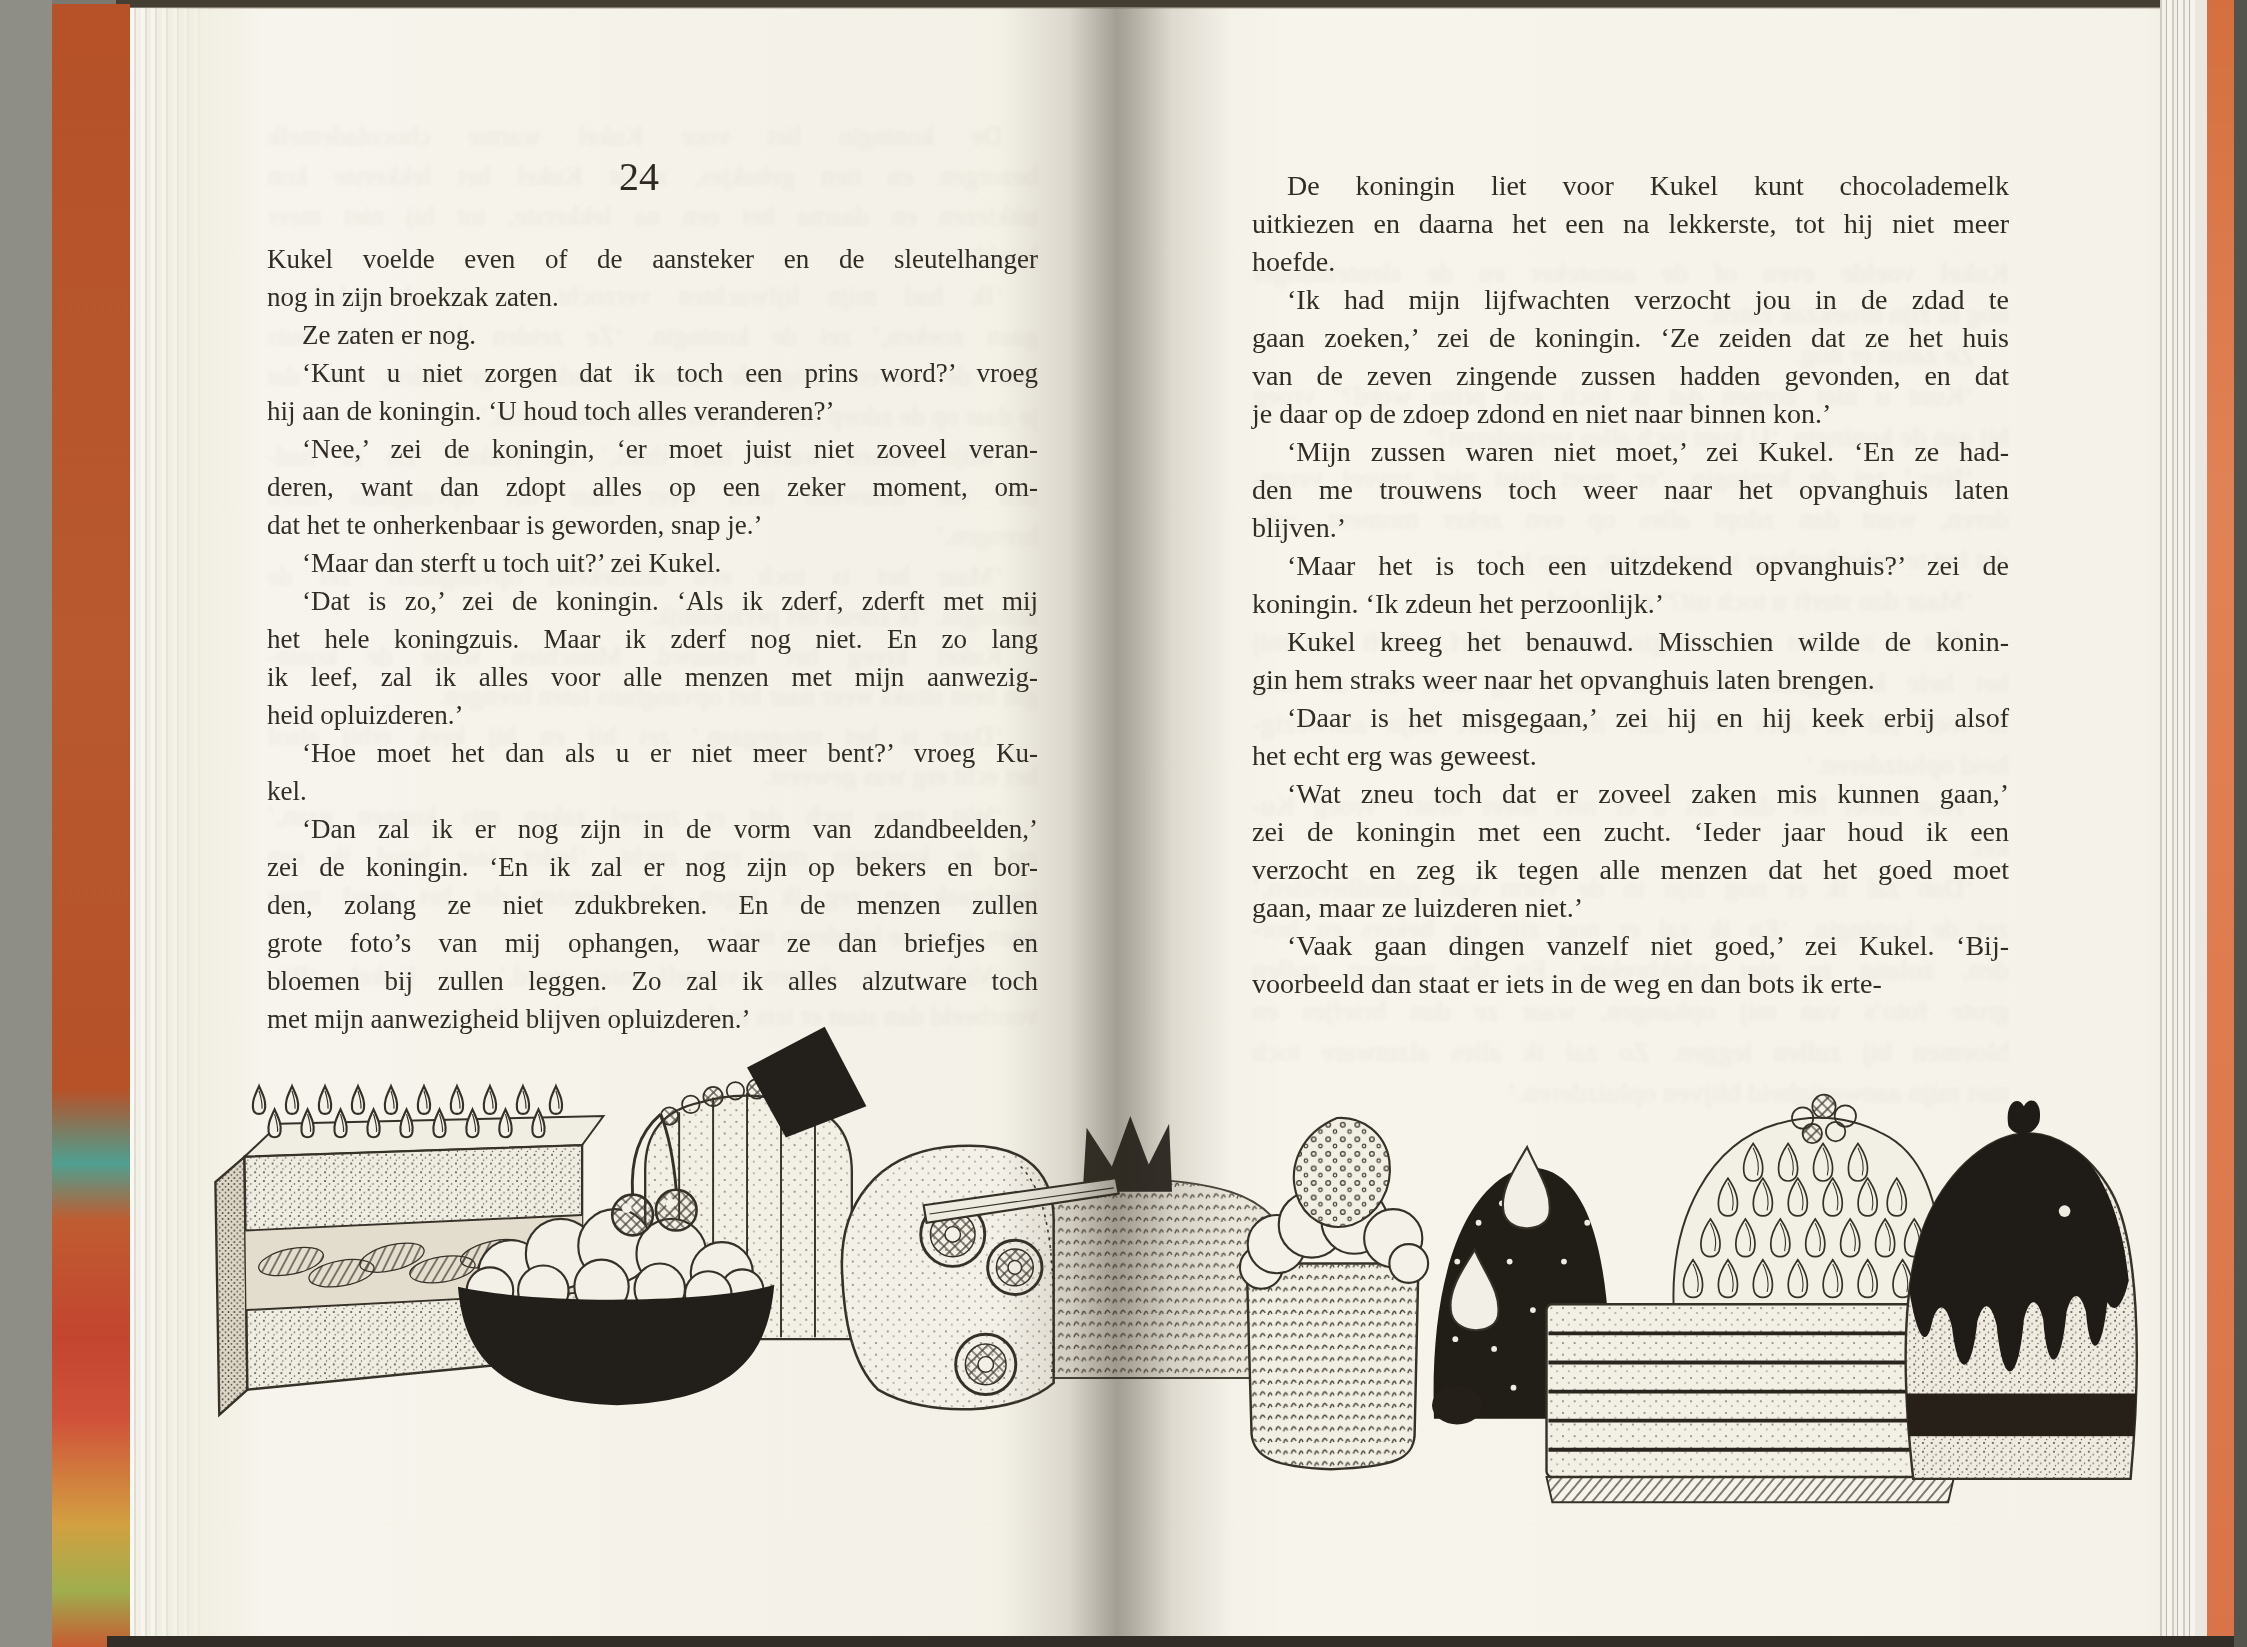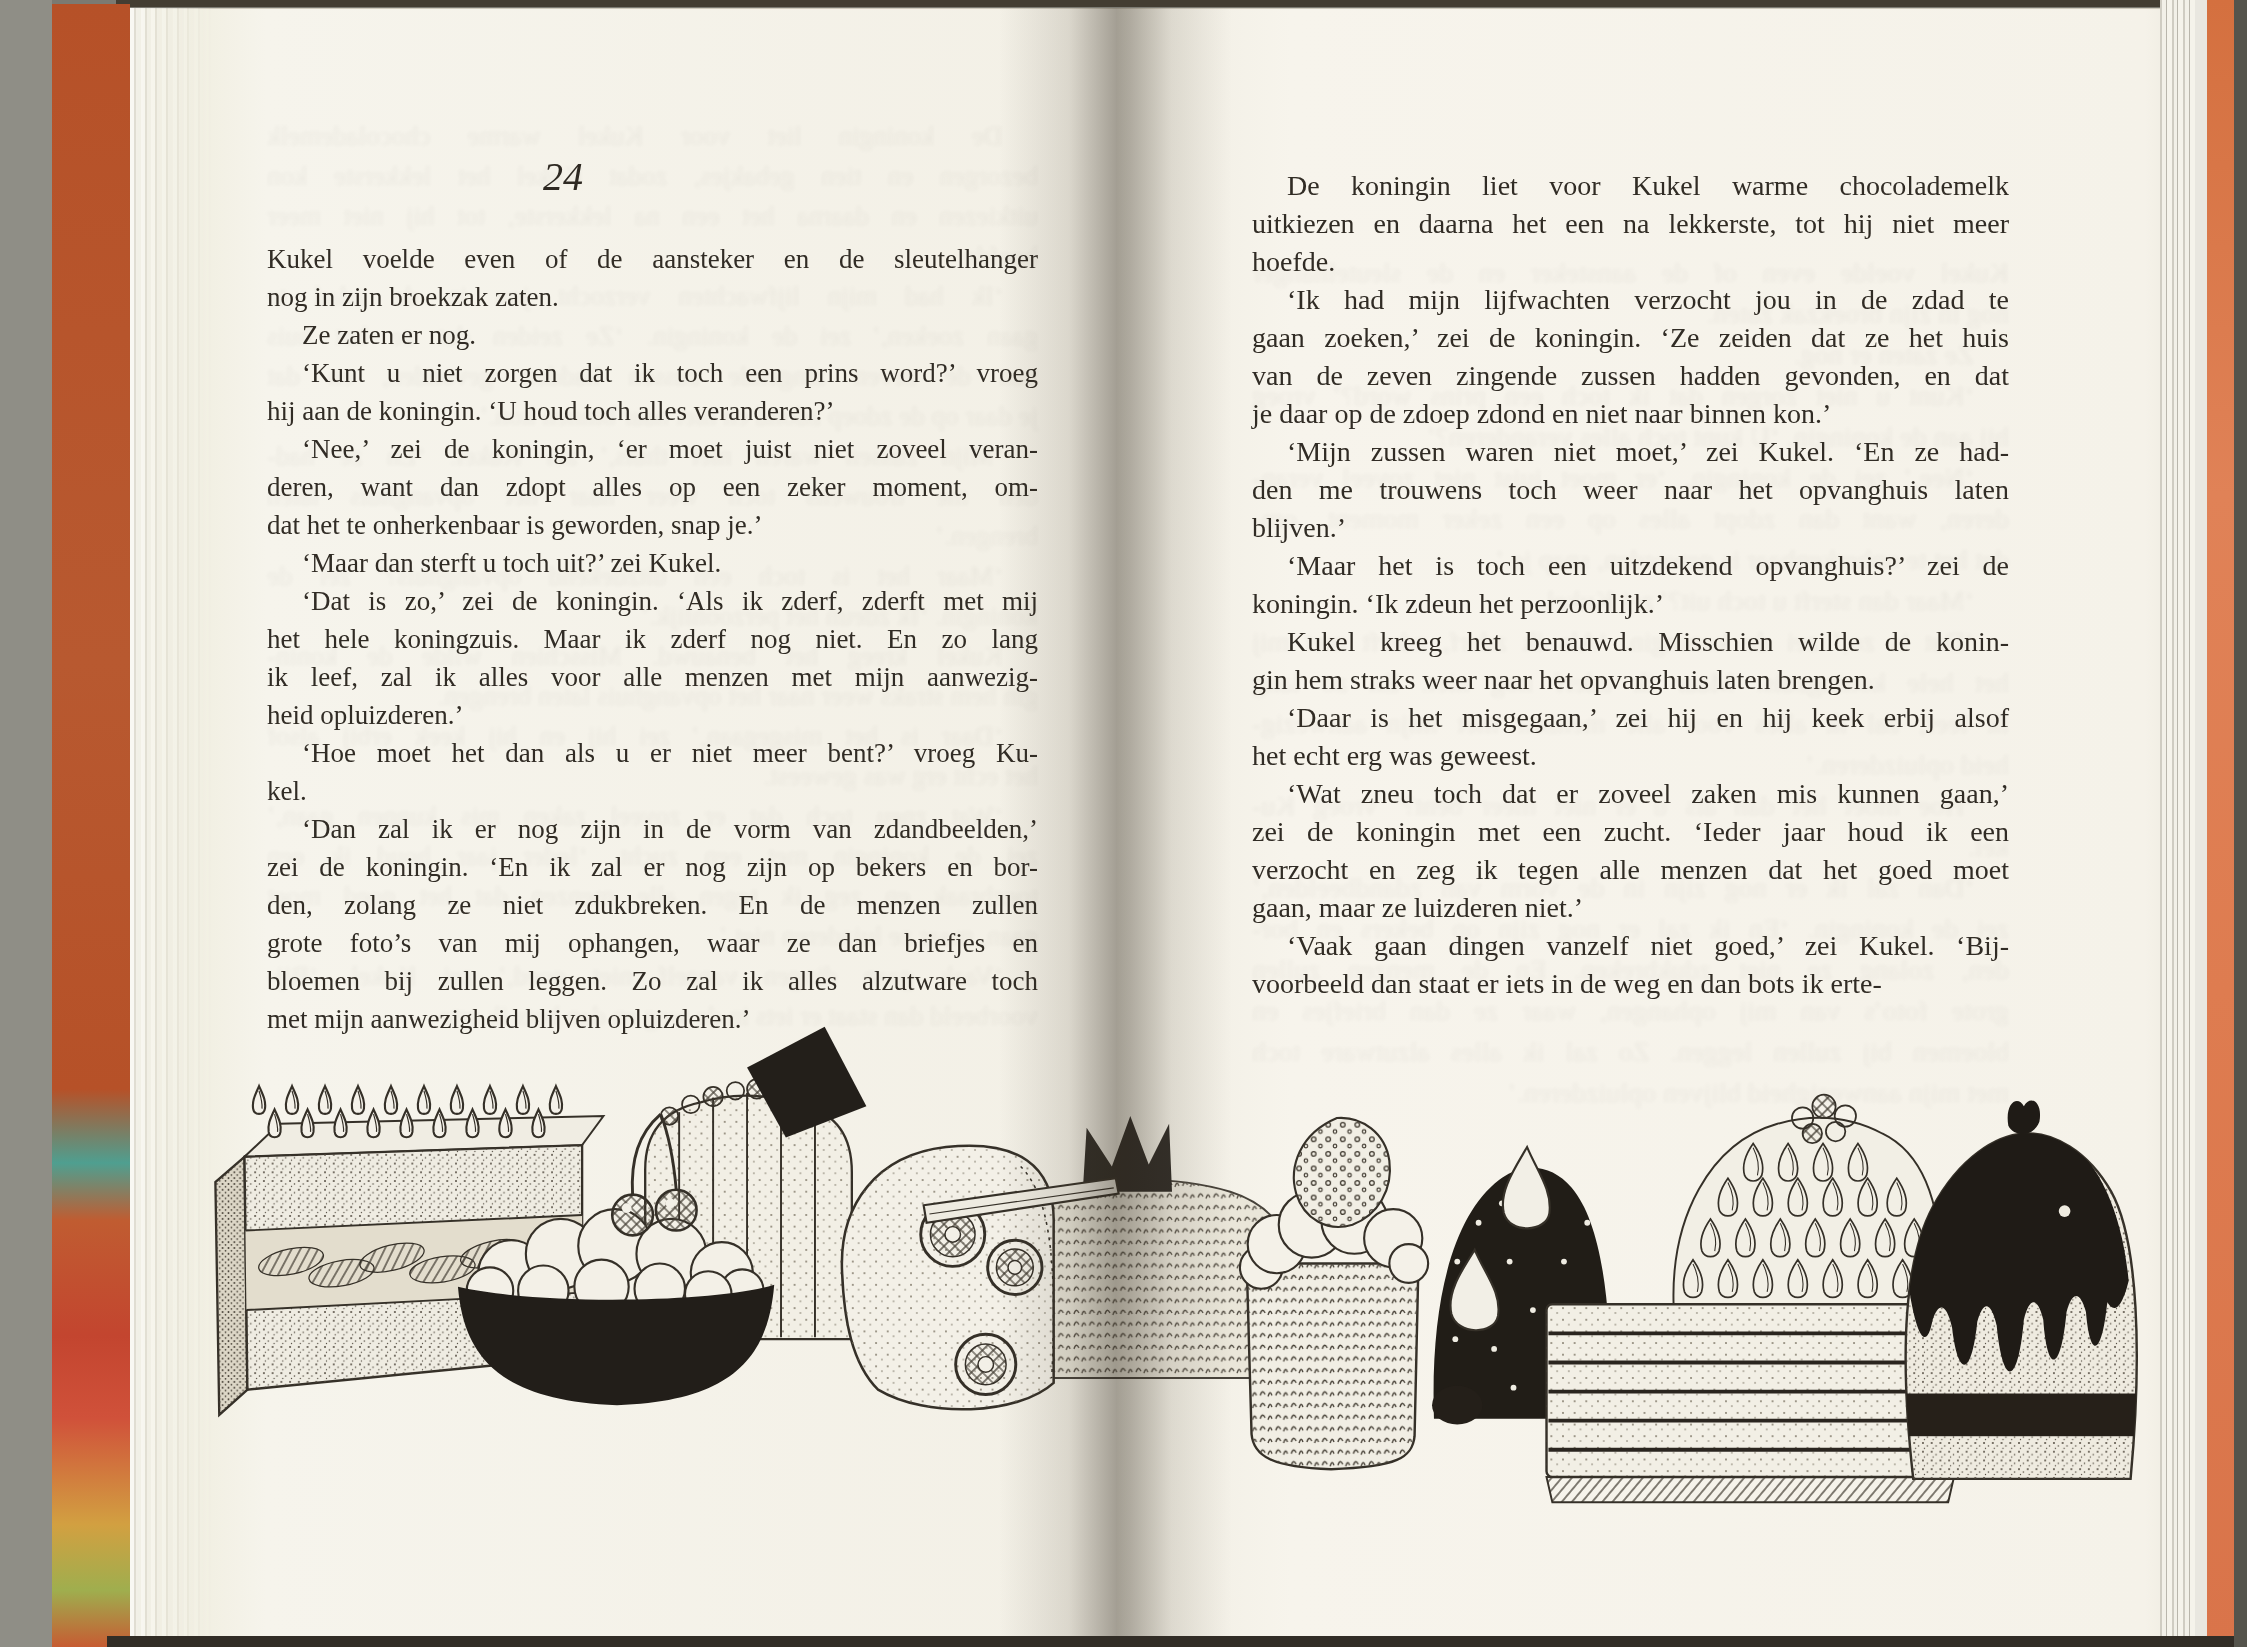--- a/index.html
+++ b/index.html
@@ -39,22 +39,22 @@
       rgba(48,40,28,.40) 50%,rgba(48,40,28,.34) 56%,rgba(70,60,45,.12) 74%,rgba(70,60,45,0) 100%);
     z-index:40;pointer-events:none;}
 
   
   .textblock{position:absolute;color:#312c25;z-index:10;}
   #left-text{left:267px;top:240px;width:771px;font-size:27px;line-height:38px;}
   #right-text{left:1252px;top:167px;width:757px;font-size:28px;line-height:38px;}
   .text-line{text-align:justify;text-align-last:justify;white-space:normal;}
   .text-line.para-end{text-align-last:left;}
   .text-line.indent{text-indent:35px;}
-  .chapter-number{position:absolute;left:543px;top:153px;width:116px;text-align:left;
-    font-size:40px;font-style:italic;color:#2e2922;z-index:10;}
+  .chapter-number{position:absolute;left:543px;top:153px;width:116px;text-align:right;
+    font-size:40px;color:#2e2922;z-index:10;}
 
   
   .ghost{position:absolute;opacity:.05;filter:blur(1.9px);transform:scaleX(-1);
     color:#2e2922;z-index:5;pointer-events:none;}
   #ghost-left{left:267px;top:116px;width:771px;font-size:27px;line-height:40px;}
   #ghost-right{left:1252px;top:252px;width:757px;font-size:28px;line-height:41px;}
 
   svg#illustration{position:absolute;left:0;top:0;z-index:20;pointer-events:none;}
 </style>
 </head>
@@ -138,21 +138,21 @@
       <div class="text-line indent">‘Hoe moet het dan als u er niet meer bent?’ vroeg Ku-</div>
       <div class="text-line para-end">kel.</div>
       <div class="text-line indent">‘Dan zal ik er nog zijn in de vorm van zdandbeelden,’</div>
       <div class="text-line">zei de koningin. ‘En ik zal er nog zijn op bekers en bor-</div>
       <div class="text-line">den, zolang ze niet zdukbreken. En de menzen zullen</div>
       <div class="text-line">grote foto’s van mij ophangen, waar ze dan briefjes en</div>
       <div class="text-line">bloemen bij zullen leggen. Zo zal ik alles alzutware toch</div>
       <div class="text-line para-end">met mijn aanwezigheid blijven opluizderen.’</div>
     </div>
   <div class="textblock" id="right-text">
-      <div class="text-line indent">De koningin liet voor Kukel warme chocolademelk</div>
+      <div class="text-line indent">De koningin liet voor Kukel kunt chocolademelk</div>
       <div class="text-line">uitkiezen en daarna het een na lekkerste, tot hij niet meer</div>
       <div class="text-line para-end">hoefde.</div>
       <div class="text-line indent">‘Ik had mijn lijfwachten verzocht jou in de zdad te</div>
       <div class="text-line">gaan zoeken,’ zei de koningin. ‘Ze zeiden dat ze het huis</div>
       <div class="text-line">van de zeven zingende zussen hadden gevonden, en dat</div>
       <div class="text-line para-end">je daar op de zdoep zdond en niet naar binnen kon.’</div>
       <div class="text-line indent">‘Mijn zussen waren niet moet,’ zei Kukel. ‘En ze had-</div>
       <div class="text-line">den me trouwens toch weer naar het opvanghuis laten</div>
       <div class="text-line para-end">blijven.’</div>
       <div class="text-line indent">‘Maar het is toch een uitzdekend opvanghuis?’ zei de</div>

